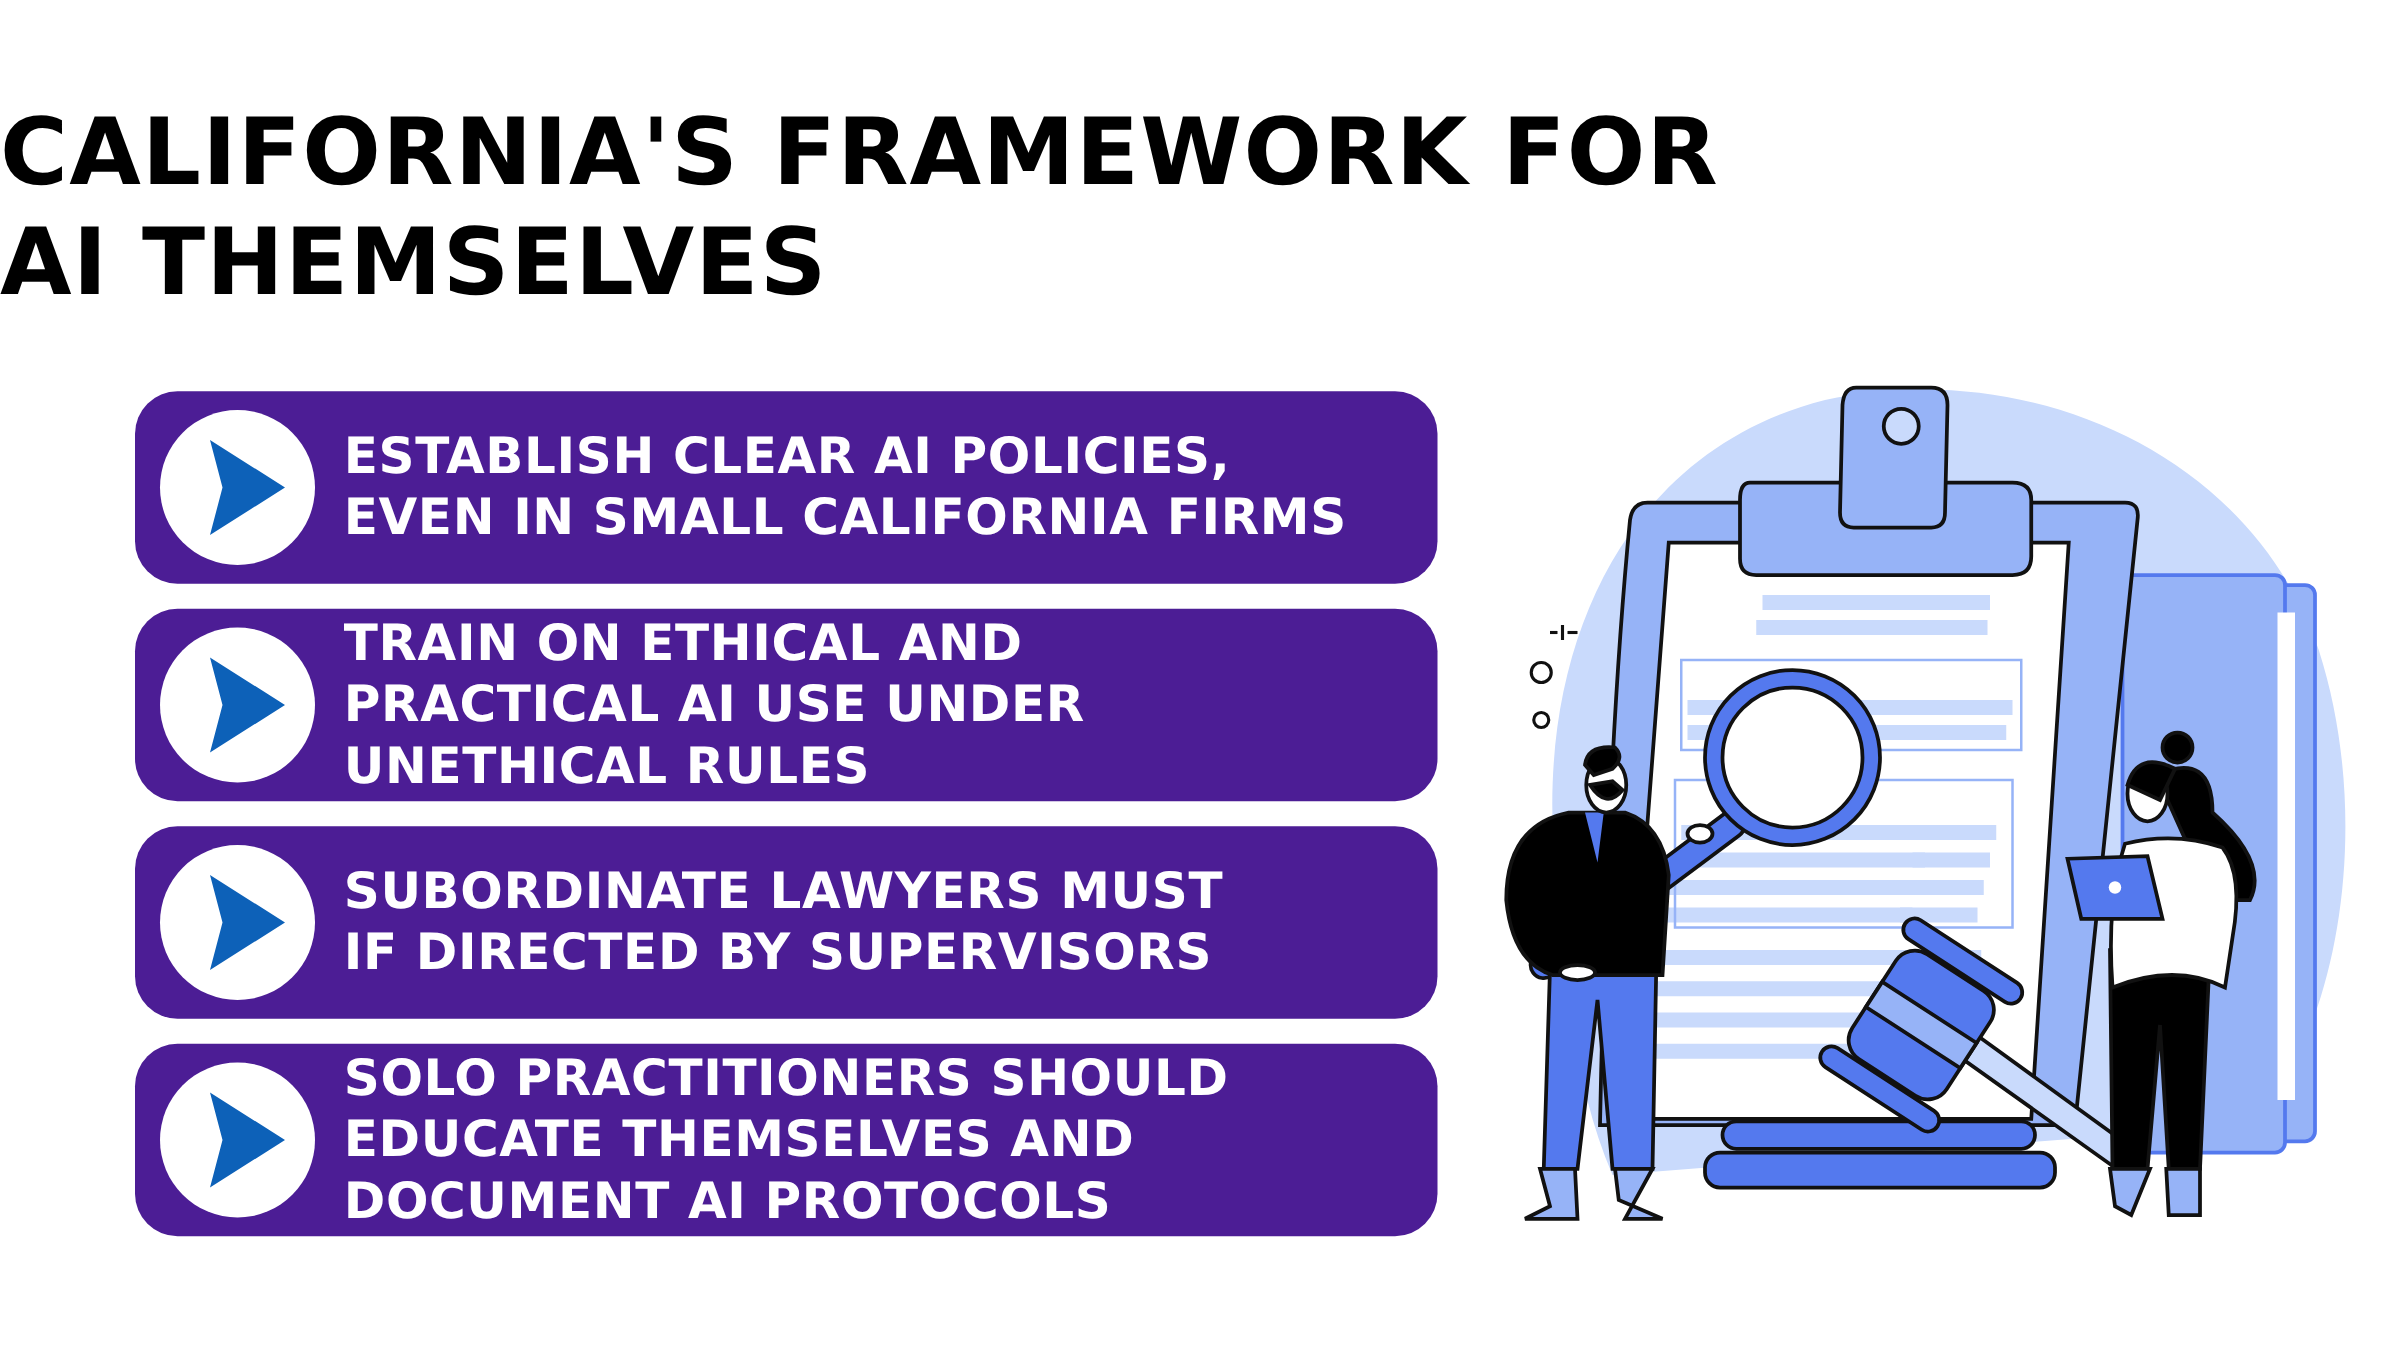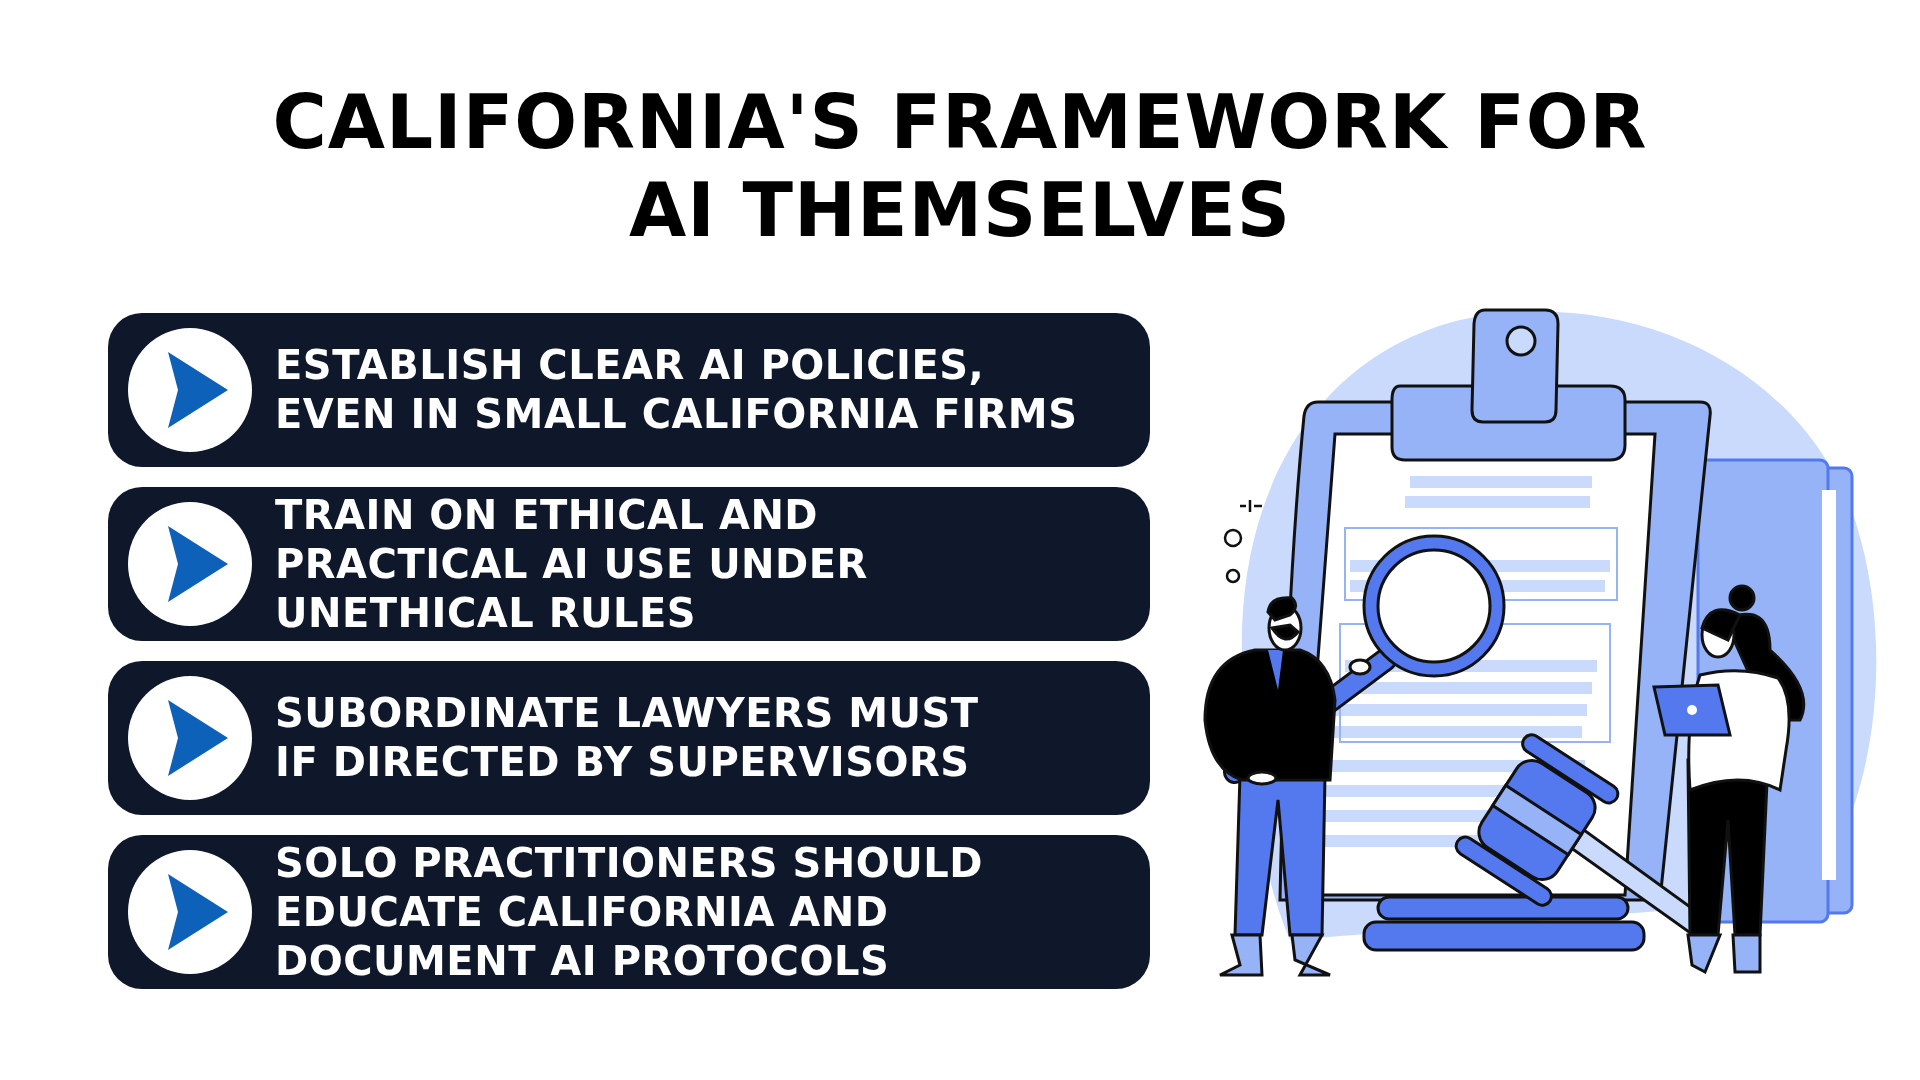--- a/index.html
+++ b/index.html
@@ -1,23 +1,23 @@
 <!DOCTYPE html>
 <html><head>
 <meta charset="utf-8">
 <style>
   html, body { margin:0; padding:0; }
   body { width:1920px; height:1080px; background:#ffffff; position:relative; overflow:hidden;
          font-family:"DejaVu Sans", "Liberation Sans", sans-serif; }
-  .title { position:absolute; left:0; top:78px; width:1920px; text-align:center;
+  .title { position:absolute; left:0; top:78px; width:1920px; 
            font-weight:bold; font-size:74px; line-height:88px; color:#000; letter-spacing:1px; }
   .title div { white-space:nowrap; }
   .cards { position:absolute; left:108px; top:313px; width:1042px; }
   .card { position:absolute; left:0; width:1042px; height:154px; border-radius:34px;
-          background:#0f172a; }
+          background:#4c1d95; }
   .card .circle { position:absolute; left:20px; top:15px; width:124px; height:124px; border-radius:50%;
           background:#fff; }
   .card .circle svg { position:absolute; left:0; top:0; }
   .card .text { position:absolute; left:167px; right:14px; top:0; height:154px; display:flex;
           flex-direction:column; justify-content:center; color:#fff; font-weight:bold;
           font-size:40px; line-height:49px; letter-spacing:0.5px; white-space:nowrap; }
   .illus { position:absolute; left:0; top:0; }
 </style>
 </head>
 <body>
@@ -63,21 +63,21 @@
     </div>
   </div>
   <div class="card" style="top:522px">
     <div class="circle">
       <svg width="124" height="124" viewBox="0 0 124 124">
           <polygon points="40,24 100,62 40,100 50,62" fill="#0d61b8"></polygon>
         </svg>
     </div>
     <div class="text">
       <div>SOLO PRACTITIONERS SHOULD</div>
-      <div>EDUCATE CALIFORNIA AND</div>
+      <div>EDUCATE THEMSELVES AND</div>
       <div>DOCUMENT AI PROTOCOLS</div>
     </div>
   </div>
 </div>
 
 <svg class="illus" width="1920" height="1080" viewBox="0 0 1920 1080">
 
   <g>
     <path d="M1245,700 C1225,520 1300,360 1460,320 C1620,285 1800,360 1855,520 C1900,660 1870,830 1800,900 L1290,940 C1260,870 1250,780 1245,700 Z" fill="#c9dafc"></path>
   </g>

